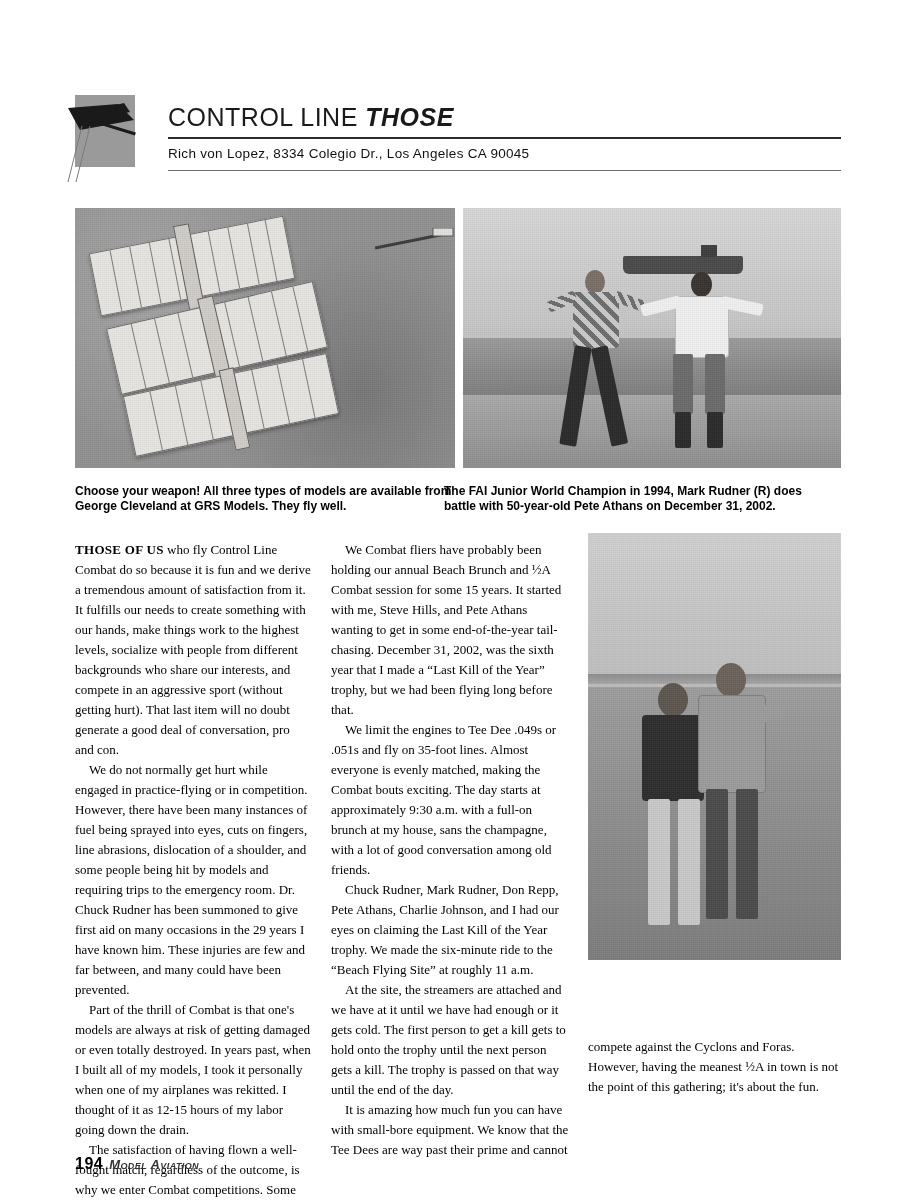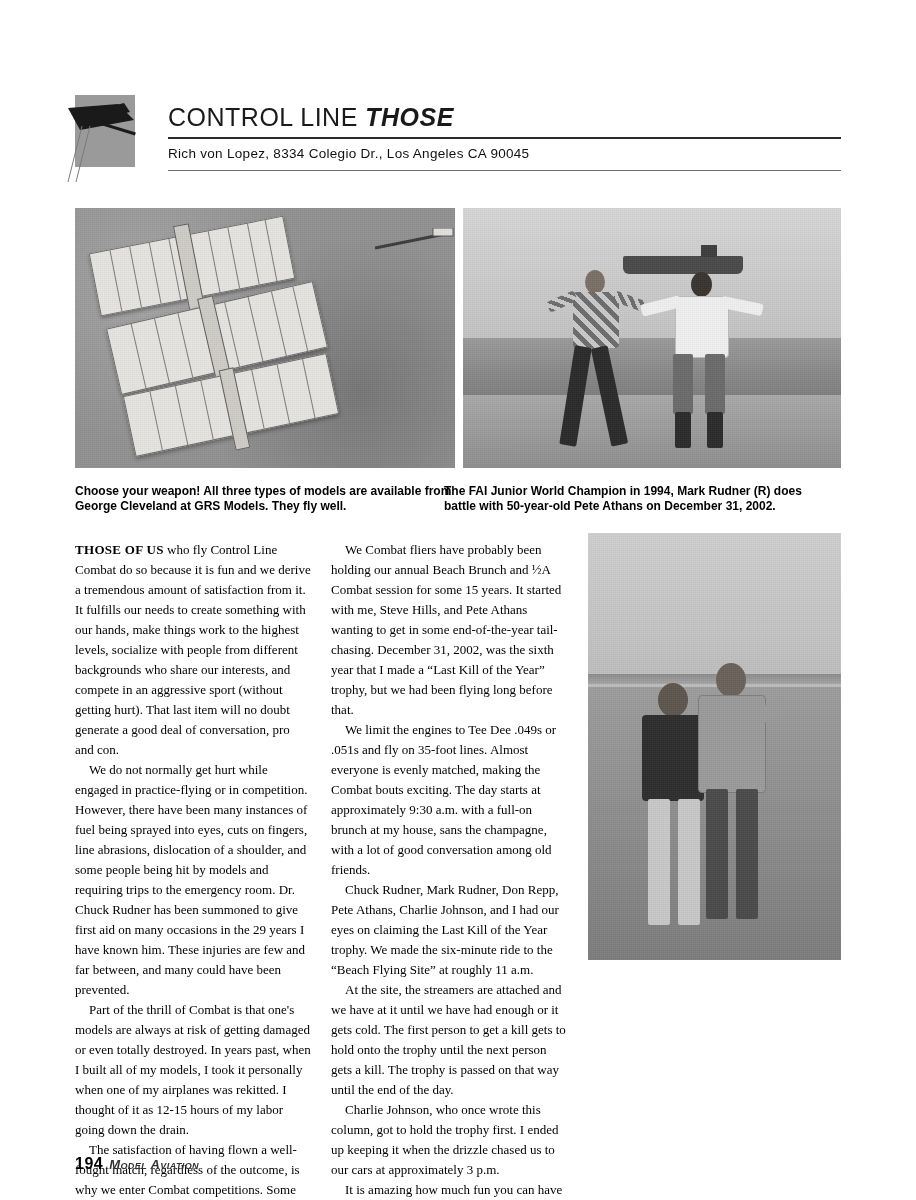--- a/index.html
+++ b/index.html
@@ -374,24 +374,24 @@
     <p>Part of the thrill of Combat is that one's models are always at risk of getting damaged or even totally destroyed. In years past, when I built all of my models, I took it personally when one of my airplanes was rekitted. I thought of it as 12-15 hours of my labor going down the drain.</p>
     <p>The satisfaction of having flown a well-fought match, regardless of the outcome, is why we enter Combat competitions. Some fliers tell of their exploits again and again and say, “Do you remember the time when we flew against each other up in San Jose back in '77 and we just dropped from exhaustion afterward?”</p>
     <p>Although Combat pilots turn trips dire enemies when they are matched up in the</p>
   </div>
 
   <div class="col" id="col2">
     <p>We Combat fliers have probably been holding our annual Beach Brunch and ½A Combat session for some 15 years. It started with me, Steve Hills, and Pete Athans wanting to get in some end-of-the-year tail-chasing. December 31, 2002, was the sixth year that I made a “Last Kill of the Year” trophy, but we had been flying long before that.</p>
     <p>We limit the engines to Tee Dee .049s or .051s and fly on 35-foot lines. Almost everyone is evenly matched, making the Combat bouts exciting. The day starts at approximately 9:30 a.m. with a full-on brunch at my house, sans the champagne, with a lot of good conversation among old friends.</p>
     <p>Chuck Rudner, Mark Rudner, Don Repp, Pete Athans, Charlie Johnson, and I had our eyes on claiming the Last Kill of the Year trophy. We made the six-minute ride to the “Beach Flying Site” at roughly 11 a.m.</p>
     <p>At the site, the streamers are attached and we have at it until we have had enough or it gets cold. The first person to get a kill gets to hold onto the trophy until the next person gets a kill. The trophy is passed on that way until the end of the day.</p>
-    <p>Charlie Johnson, who once wrote this column, got to hold the trophy first. I ended up keeping it when the drizzle chased us to our cars at approximately 3 p.m.</p>
     <p>It is amazing how much fun you can have with small-bore equipment. We know that the Tee Dees are way past their prime and cannot</p>
   </div>
 
   <div class="col" id="col3">
+    <p class="first">compete against the Cyclons and Foras. However, having the meanest ½A in town is not the point of this gathering; it's about the fun.</p>
   </div>
 
   <div class="footer">
     <span class="pagenum">194</span><span class="mag">Model Aviation</span>
   </div>
 
 </div>
 
 </body></html>

